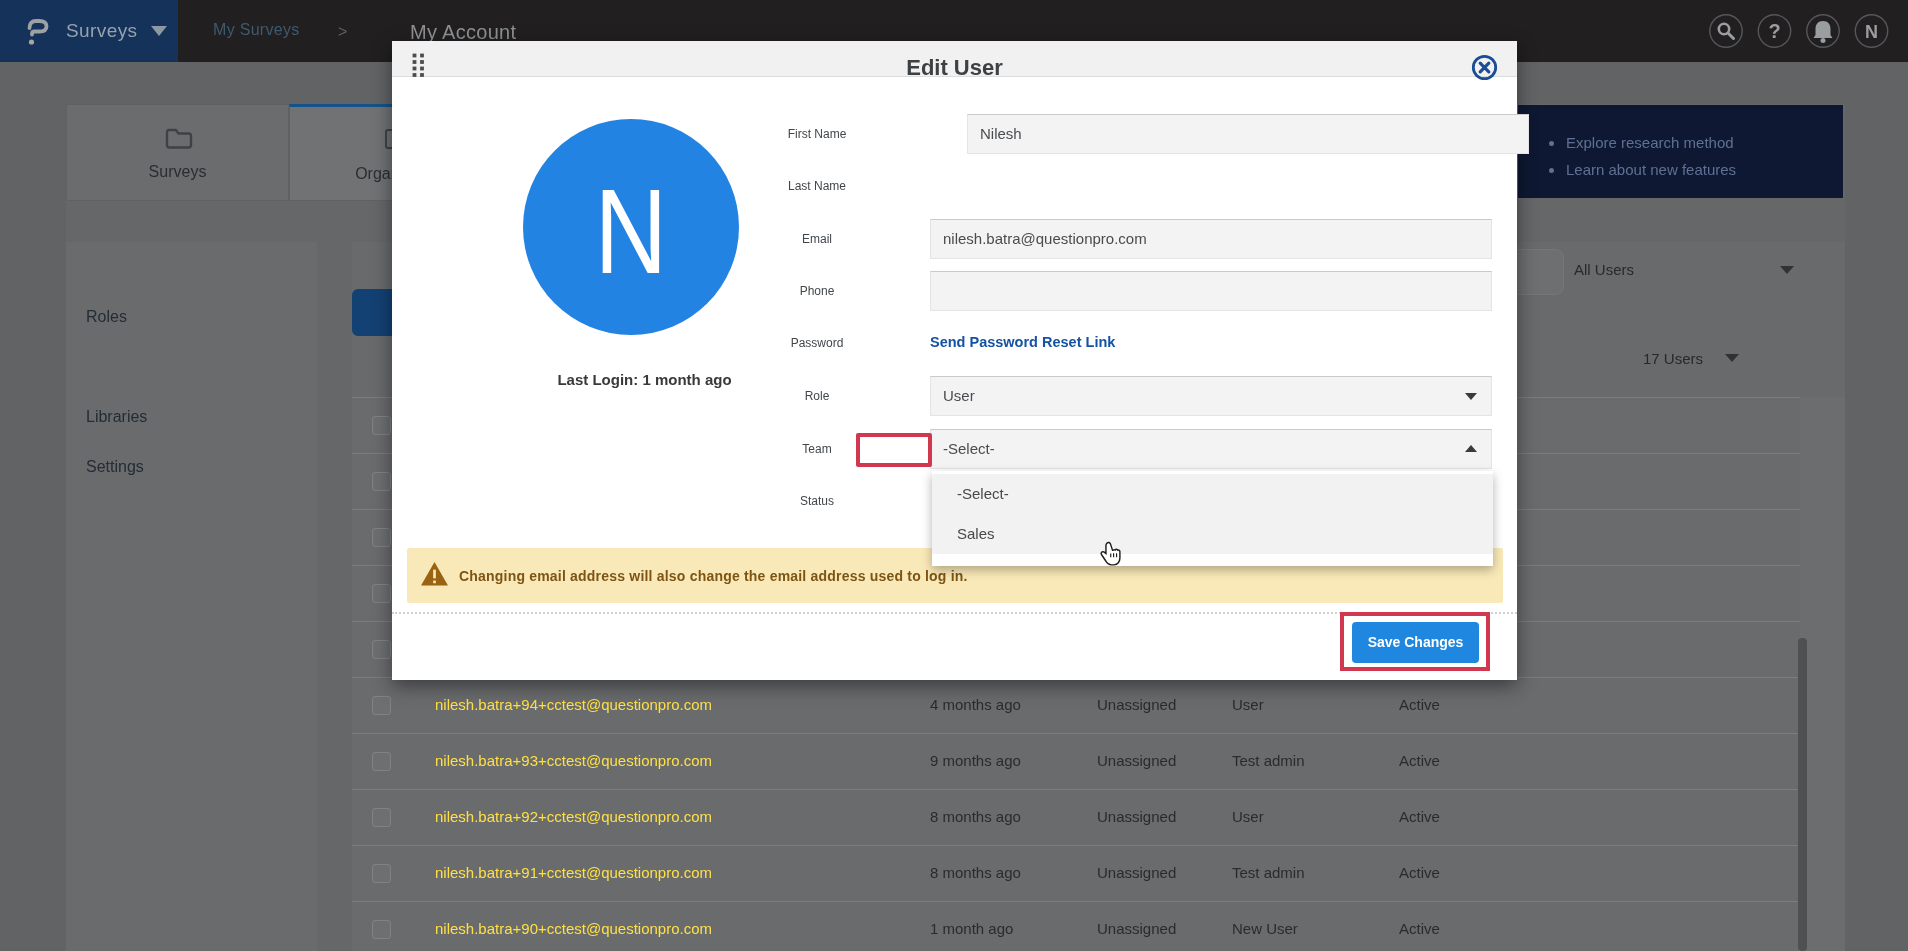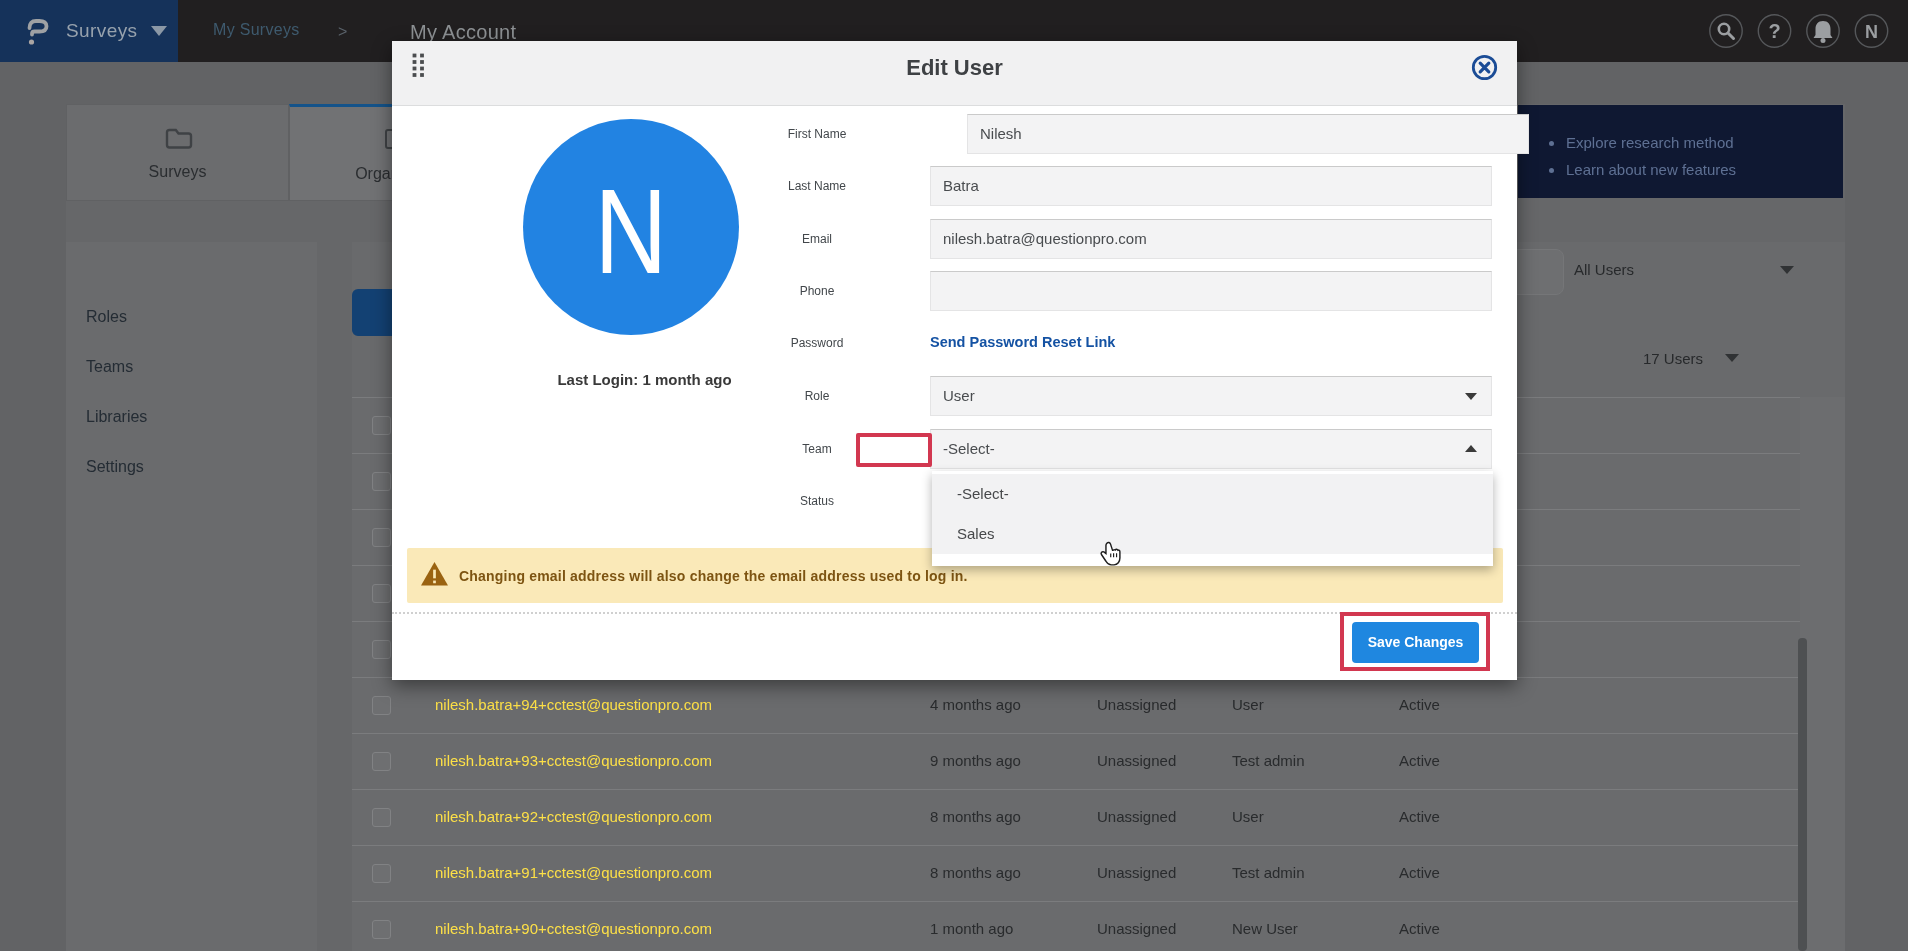--- a/index.html
+++ b/index.html
@@ -44,21 +44,21 @@
   
   #tablebg { position:absolute; left:352px; top:397px; width:1448px; height:554px; background:#6a6b6d; }
   .rowline { position:absolute; left:352px; width:1448px; height:1px; background:#7b7c7e; }
   .cbx { position:absolute; left:372px; width:19px; height:19px; border:1px solid #818284; border-radius:3px; background:#6e6f71; }
   .tcell { position:absolute; font-size:15px; color:#292b2d; }
   .temail { position:absolute; left:435px; font-size:15px; color:#fde047; }
   #scrollthumb { position:absolute; left:1798px; top:638px; width:9px; height:313px; background:#4e5052; border-radius:4px; }
 
   
   #modal { position:absolute; left:392px; top:41px; width:1125px; height:639px; background:#fff; box-shadow:0 6px 18px rgba(0,0,0,0.45); z-index:10; }
-  #mhead { position:absolute; left:0; top:0; width:1125px; height:65px; background:#f1f1f2; border-bottom:1px solid #dcddde; }
+  #mhead { position:absolute; left:0; top:0; width:1125px; height:36px; background:#f1f1f2; border-bottom:1px solid #dcddde; }
   #mtitle { position:absolute; width:100%; text-align:center; top:14px; font-size:22px; font-weight:bold; color:#3e4144; }
   .mlabel { position:absolute; left:330px; width:190px; text-align:center; font-size:12px; color:#42474b; height:20px; line-height:20px; }
   .minput { position:absolute; left:538px; width:562px; height:40px; background:#f3f3f4; border:1px solid #e4e4e5; border-top-color:#cacaca; padding-left:12px; font-size:15px; color:#494c4f; line-height:38px; }
   #avatar { position:absolute; left:131px; top:78px; width:216px; height:216px; border-radius:50%; background:#2283e2; text-align:center; }
   #avatar { font-size:120px; } #avatar span { display:block; color:#fff; line-height:224px; transform:scaleX(0.84); }
   #lastlogin { position:absolute; left:140px; top:330px; width:225px; text-align:center; font-size:15px; font-weight:bold; color:#393939; }
   #pwlink { position:absolute; left:538px; top:293px; font-size:14.5px; font-weight:bold; color:#1452a3; }
   .selcaret-down { position:absolute; width:0; height:0; border-left:6px solid transparent; border-right:6px solid transparent; border-top:7px solid #3a3a3a; }
   .selcaret-up { position:absolute; width:0; height:0; border-left:6px solid transparent; border-right:6px solid transparent; border-bottom:7px solid #3a3a3a; }
   #teamredbox { position:absolute; left:464px; top:392px; width:76px; height:34px; border:4px solid #d23750; border-radius:2px; }
@@ -105,21 +105,20 @@
 
   <div id="banner">
     <div class="bandot" style="top:36px;"></div>
     <div class="bantxt" style="top:29px;">Explore research method</div>
     <div class="bandot" style="top:63px;"></div>
     <div class="bantxt" style="top:56px;">Learn about new features</div>
   </div>
 
   <div id="menu">
     <div class="mitem" id="mi1">Roles</div>
-    <div class="mitem" id="mi2">Teams</div>
     <div class="mitem" id="mi3">Libraries</div>
     <div class="mitem" id="mi4">Settings</div>
   </div>
 
   <div id="addbtn"></div>
   <div id="searchbox"></div>
   <div class="seltxt" style="left:1574px;top:261px;">All Users</div>
   <div class="caret" style="left:1780px;top:266px;"></div>
   <div class="seltxt" style="left:1643px;top:350px;">17 Users</div>
   <div class="caret" style="left:1725px;top:354px;"></div>
@@ -222,21 +221,20 @@
     </div>
 
     <div id="avatar">
         <span>N</span>
       </div>
     <div id="lastlogin">Last Login: 1 month ago</div>
 
     <div class="mlabel" style="top:83px;">First Name</div>
     <div class="minput" style="top:73px;margin-left:37px;">Nilesh</div>
     <div class="mlabel" style="top:135px;">Last Name</div>
-    <div class="minput" style="top:125px;">Batra</div>
     <div class="mlabel" style="top:188px;">Email</div>
     <div class="minput" style="top:178px;">nilesh.batra@questionpro.com</div>
     <div class="mlabel" style="top:240px;">Phone</div>
     <div class="minput" style="top:230px;"></div>
     <div class="mlabel" style="top:292px;">Password</div>
     <div id="pwlink">Send Password Reset Link</div>
     <div class="mlabel" style="top:345px;">Role</div>
     <div class="minput" style="top:335px;">User</div>
     <div class="selcaret-down" style="left:1073px;top:352px;"></div>
     <div class="mlabel" style="top:398px;">Team</div>

